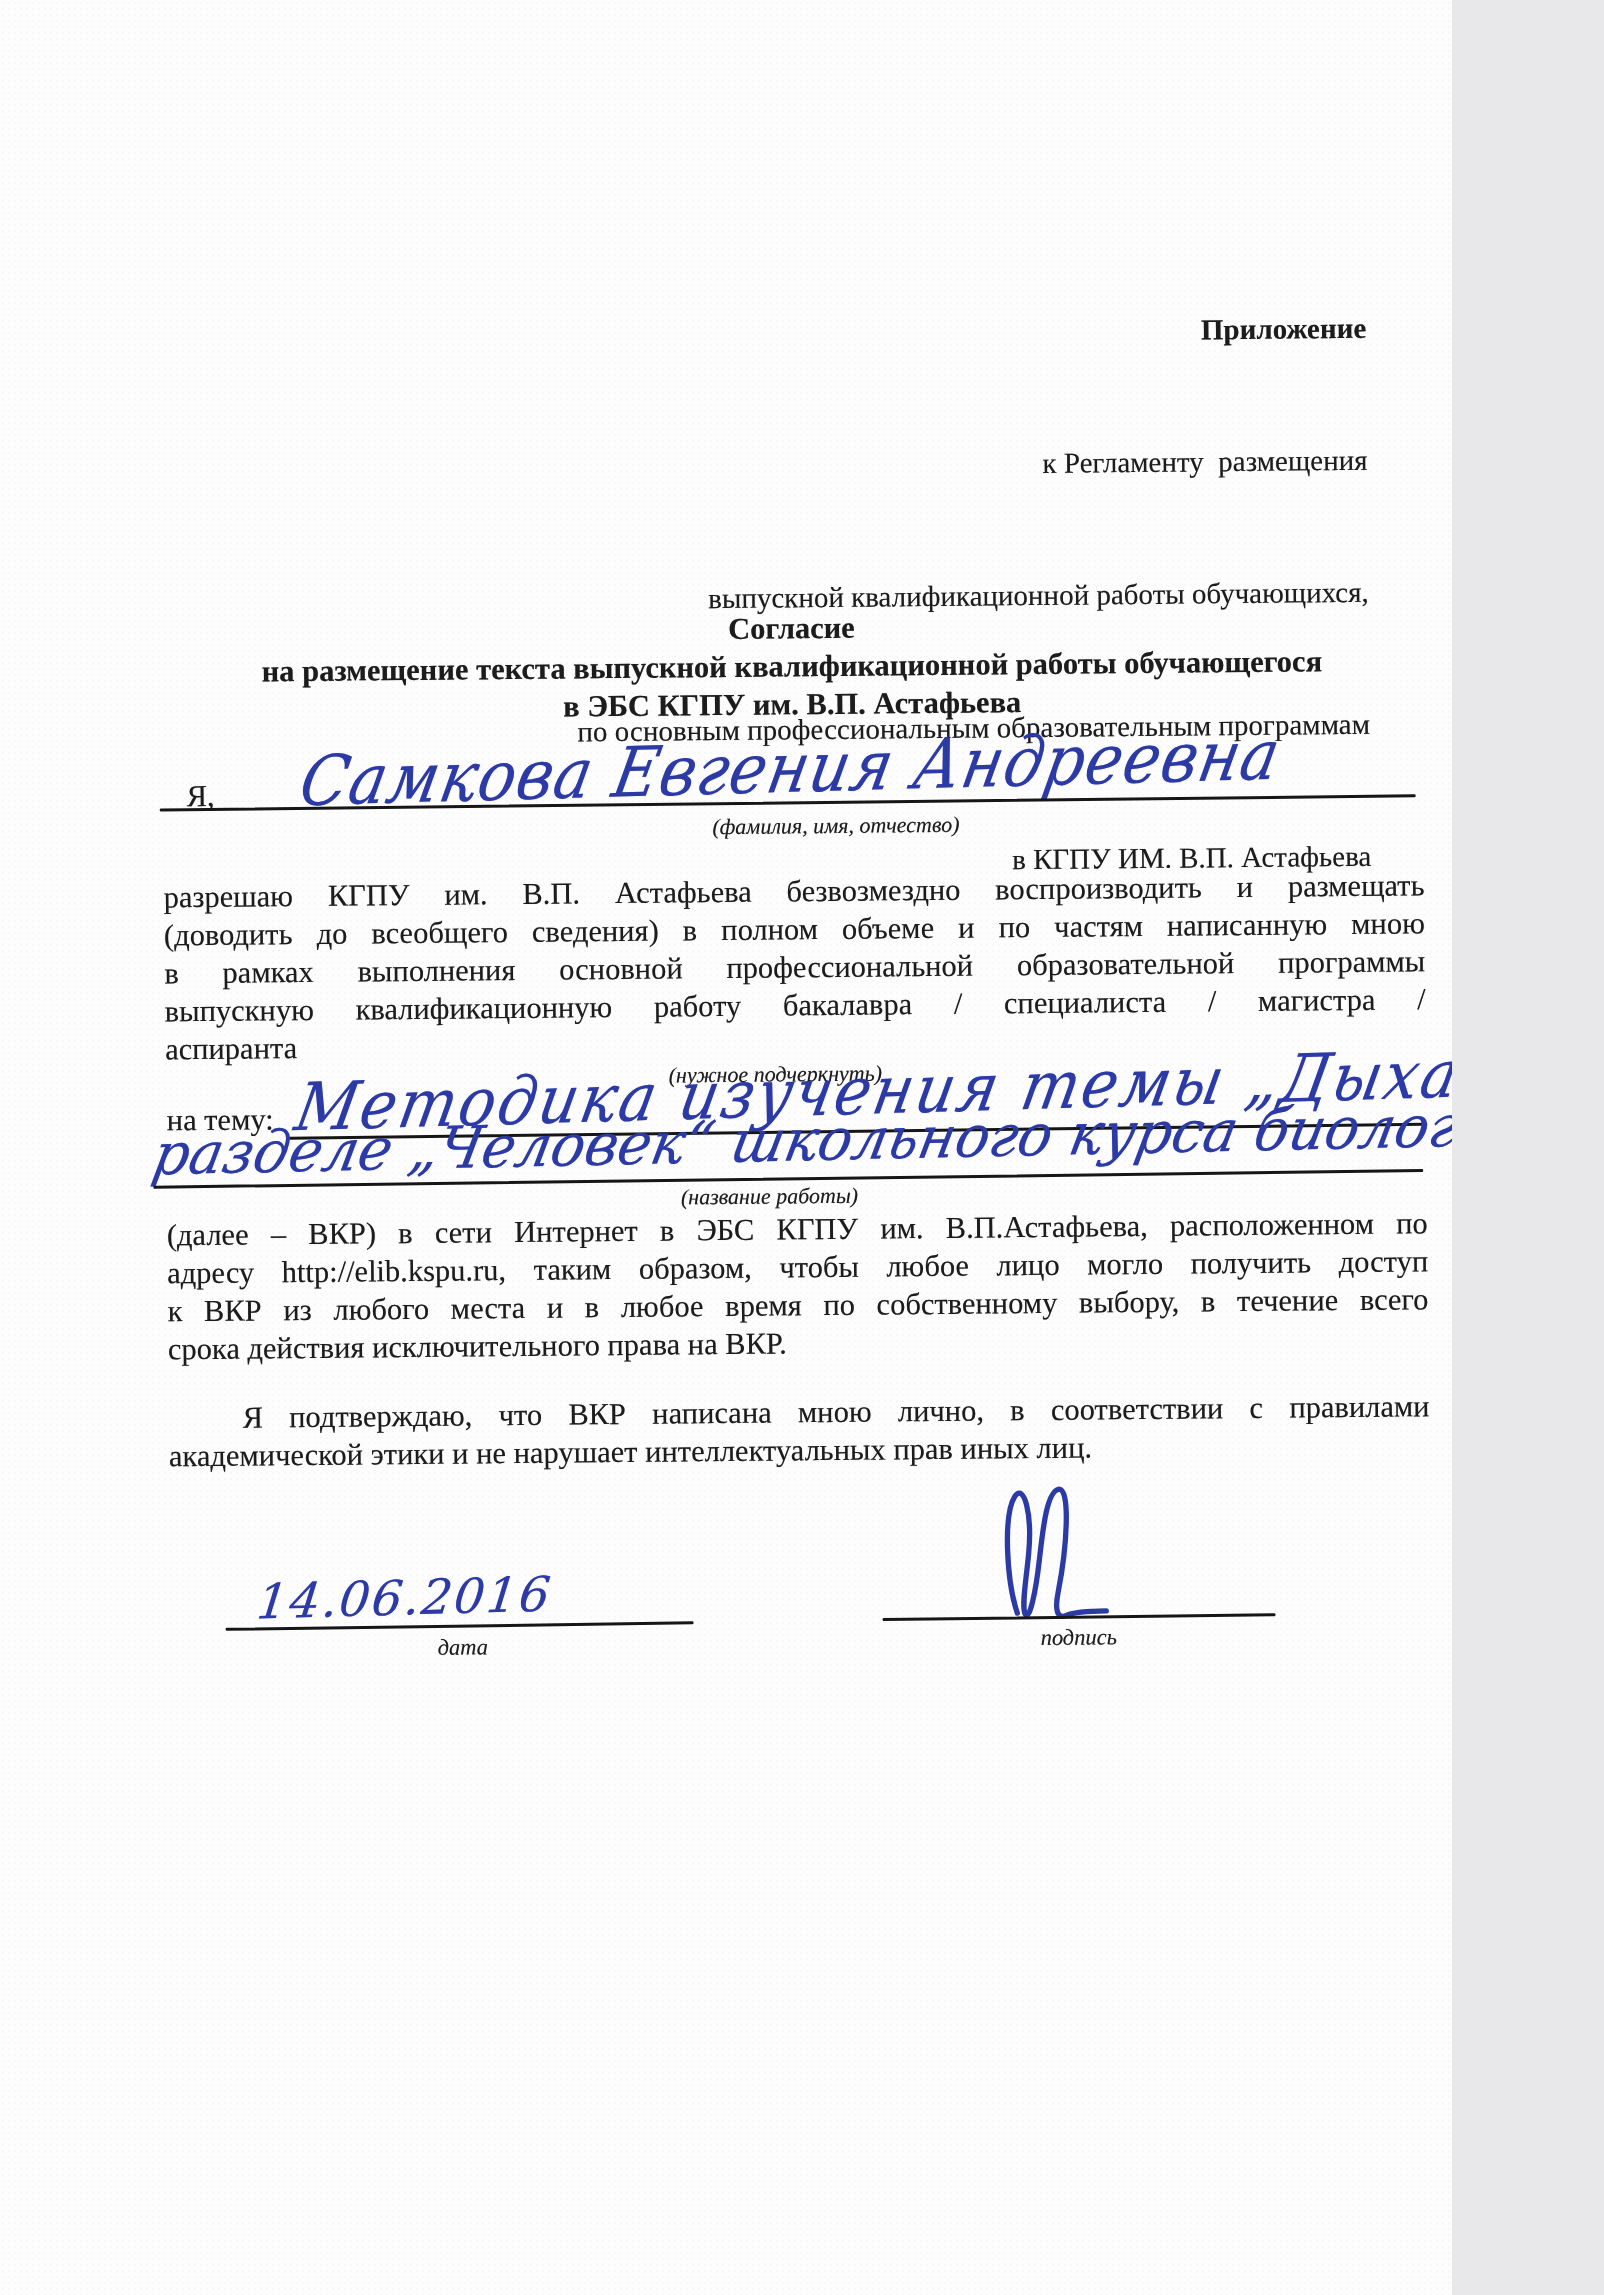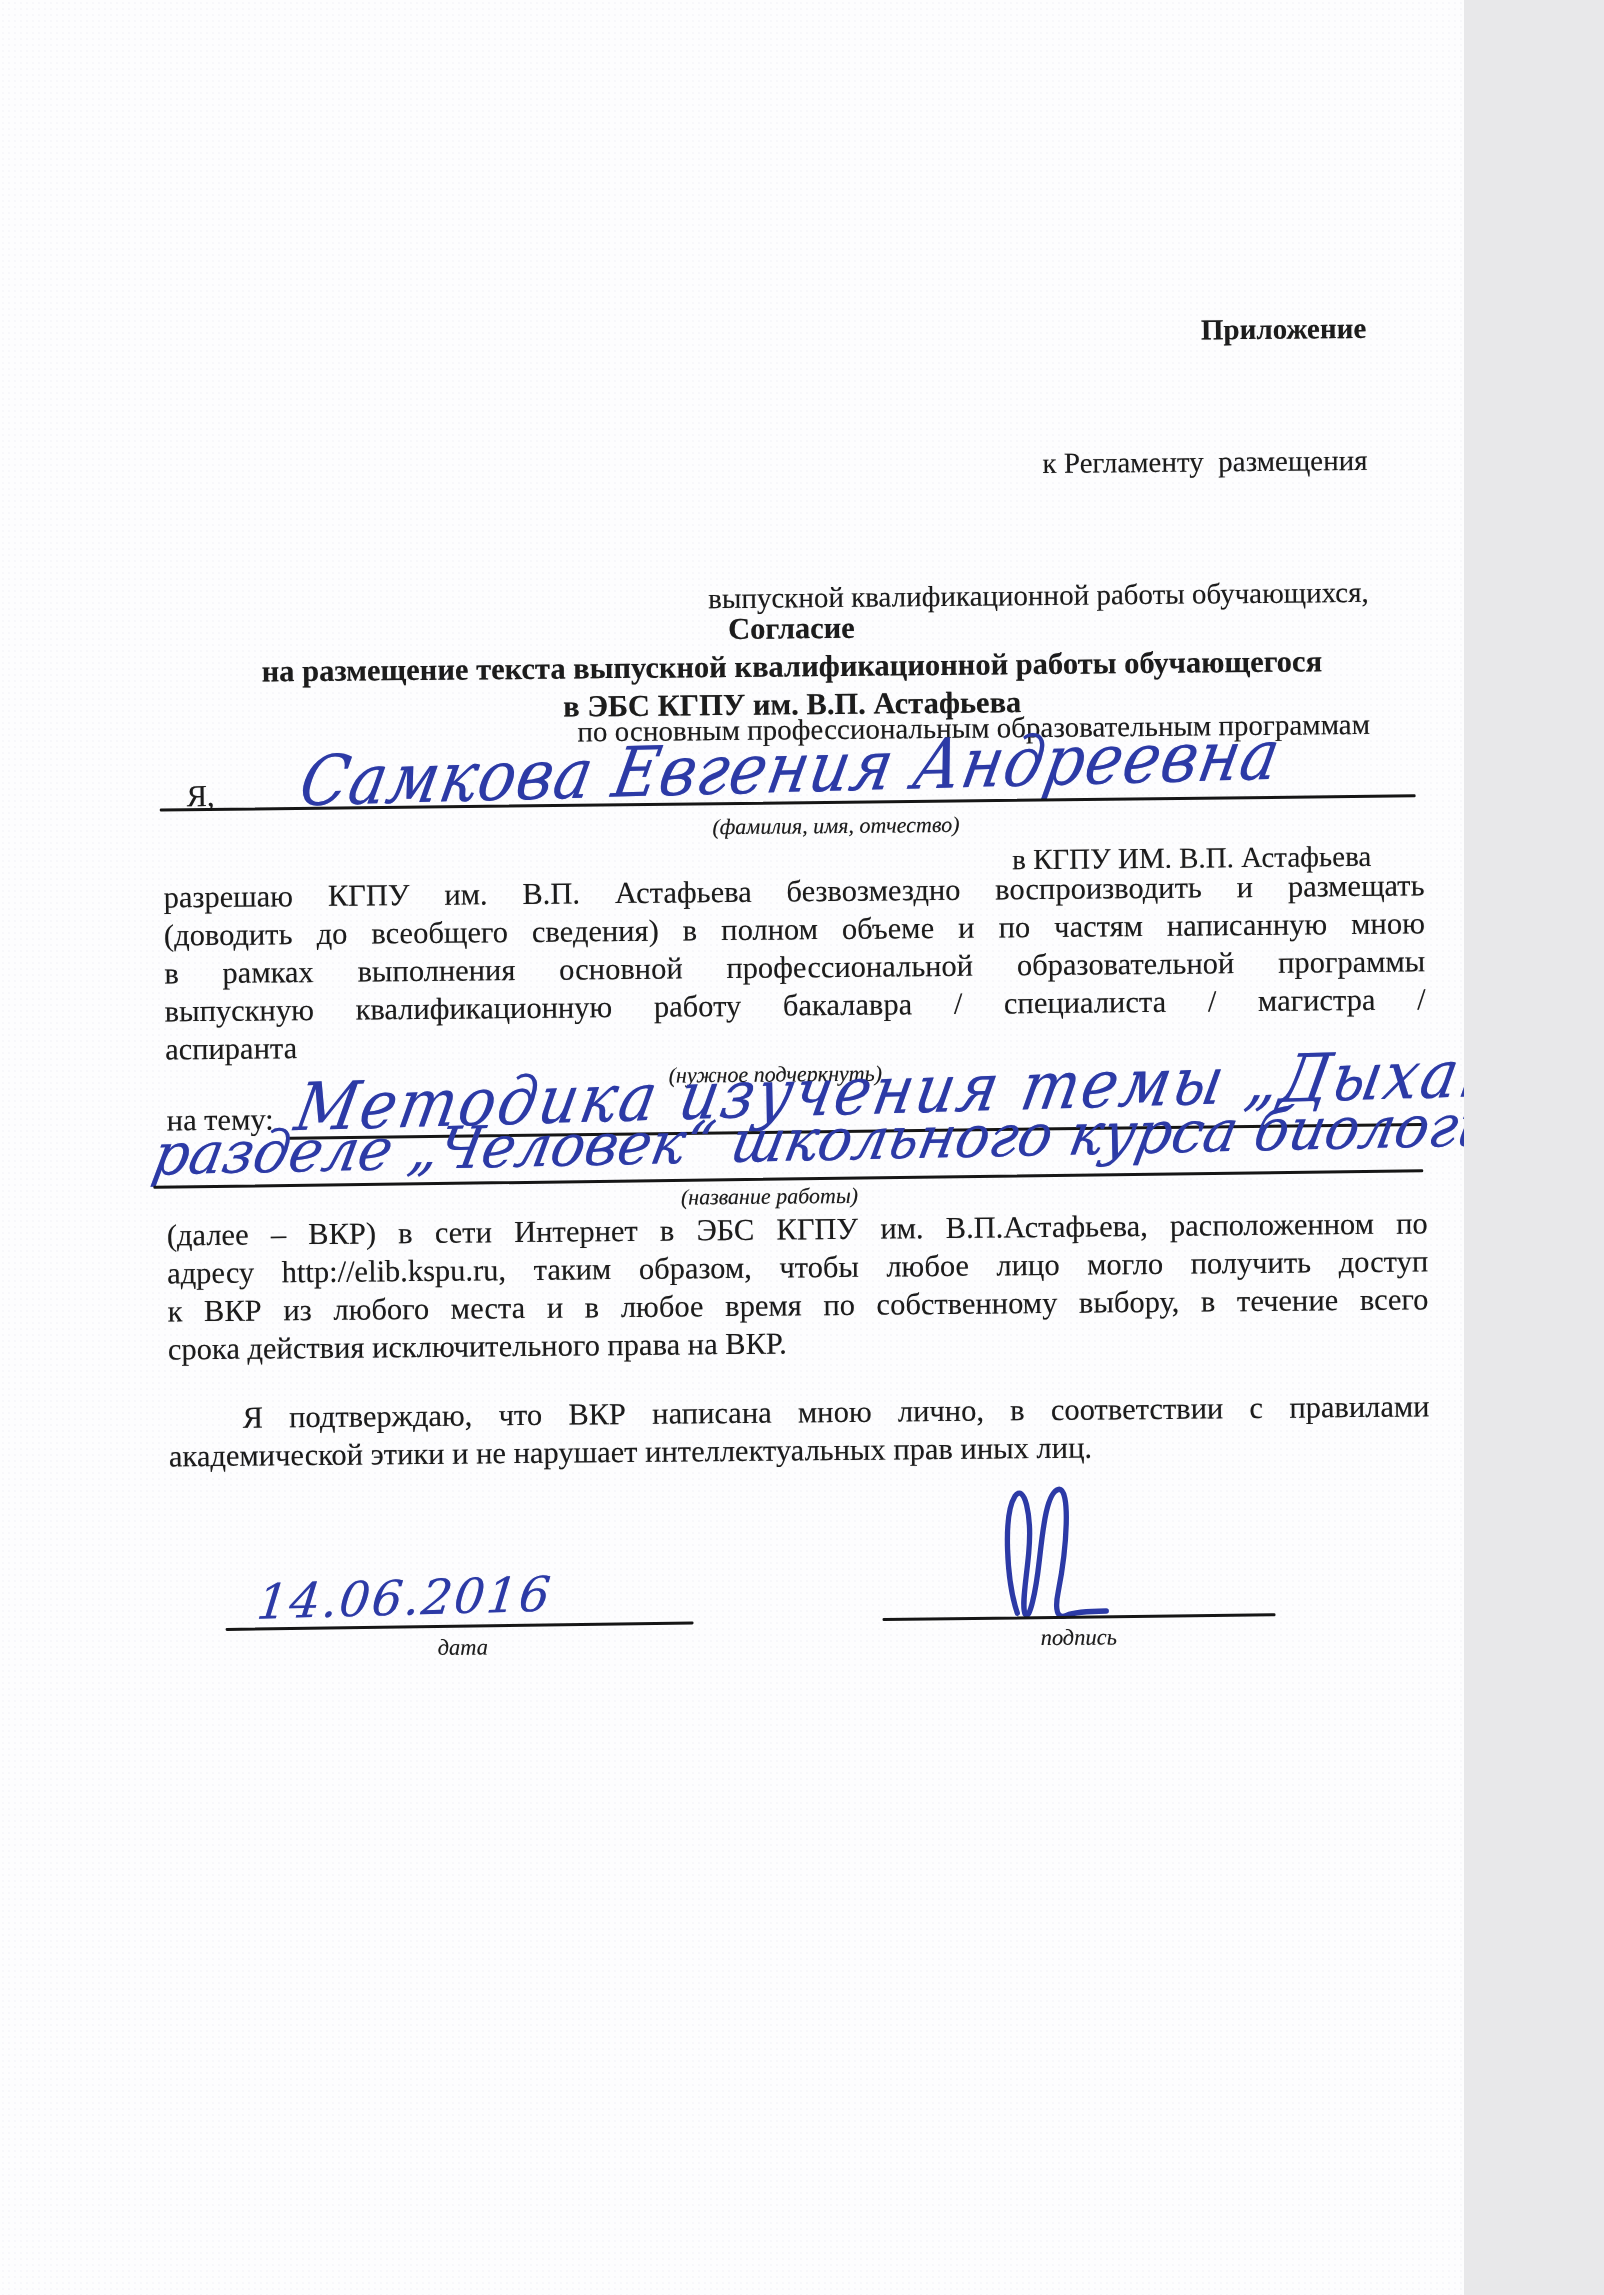--- a/index.html
+++ b/index.html
@@ -5,21 +5,20 @@
   html,body{margin:0;padding:0;background:#e8e8ea;}
   .page{
     position:relative;
     width:1452px;height:2295px;
     background:#fdfdfe;
     background-image:radial-gradient(rgba(110,110,160,0.045) 0.7px, transparent 0.8px);
     background-size:6px 6px;
     overflow:hidden;
     font-family:"Liberation Serif","DejaVu Serif",serif;
     color:#1c1c1c;
-    padding-left:12px;
   }
   .sheet{
     position:absolute;inset:0;
     transform:rotate(-0.55deg);
     transform-origin:50% 50%;
   }
   .ink{ text-shadow:0 0 0.7px rgba(10,10,10,.45); }
   .abs{ position:absolute; }
 
   .header-block{

